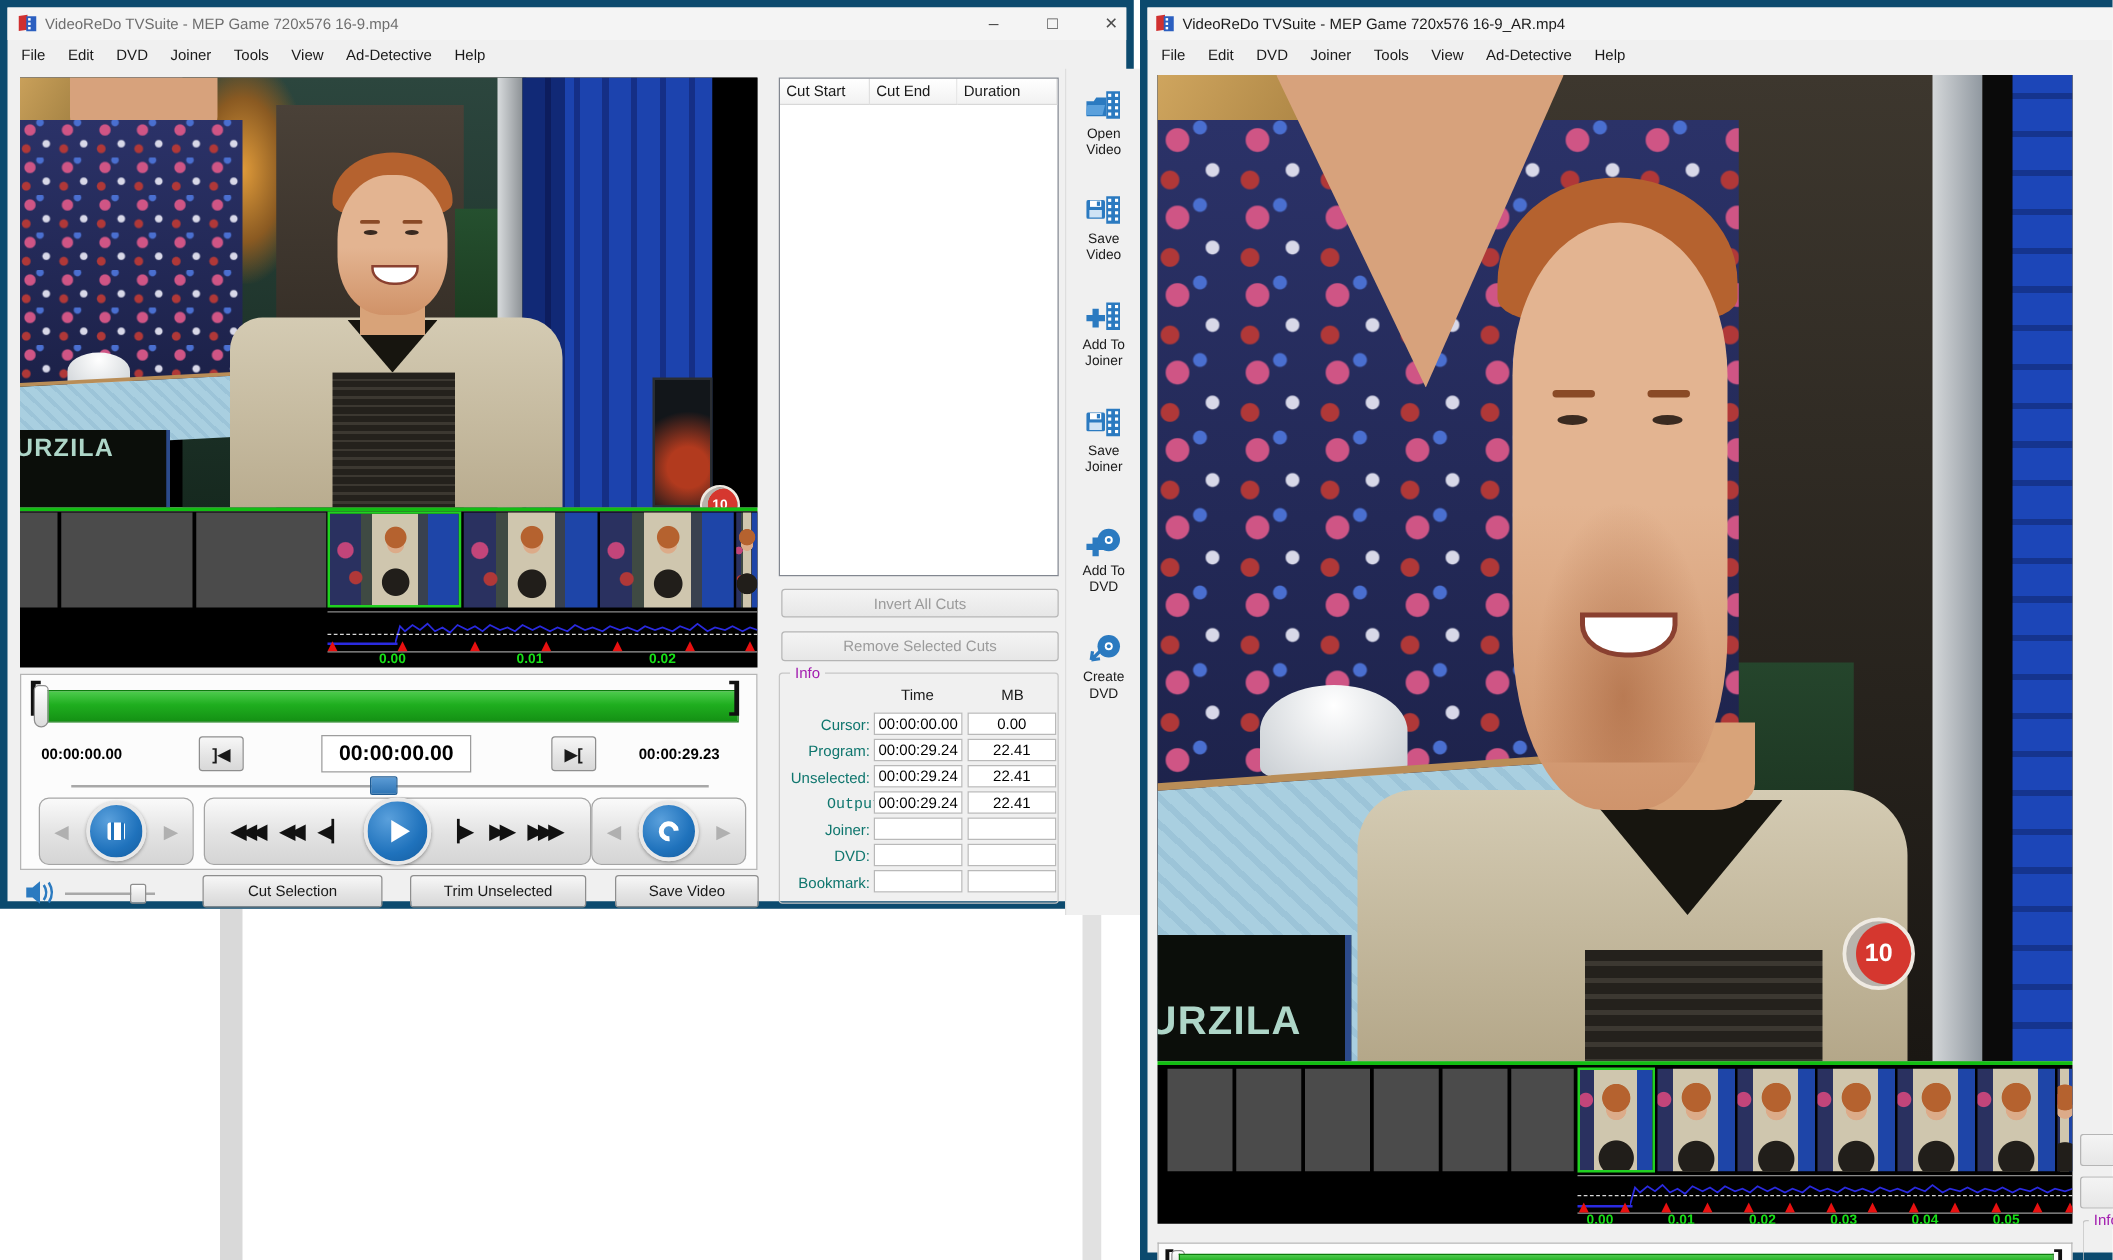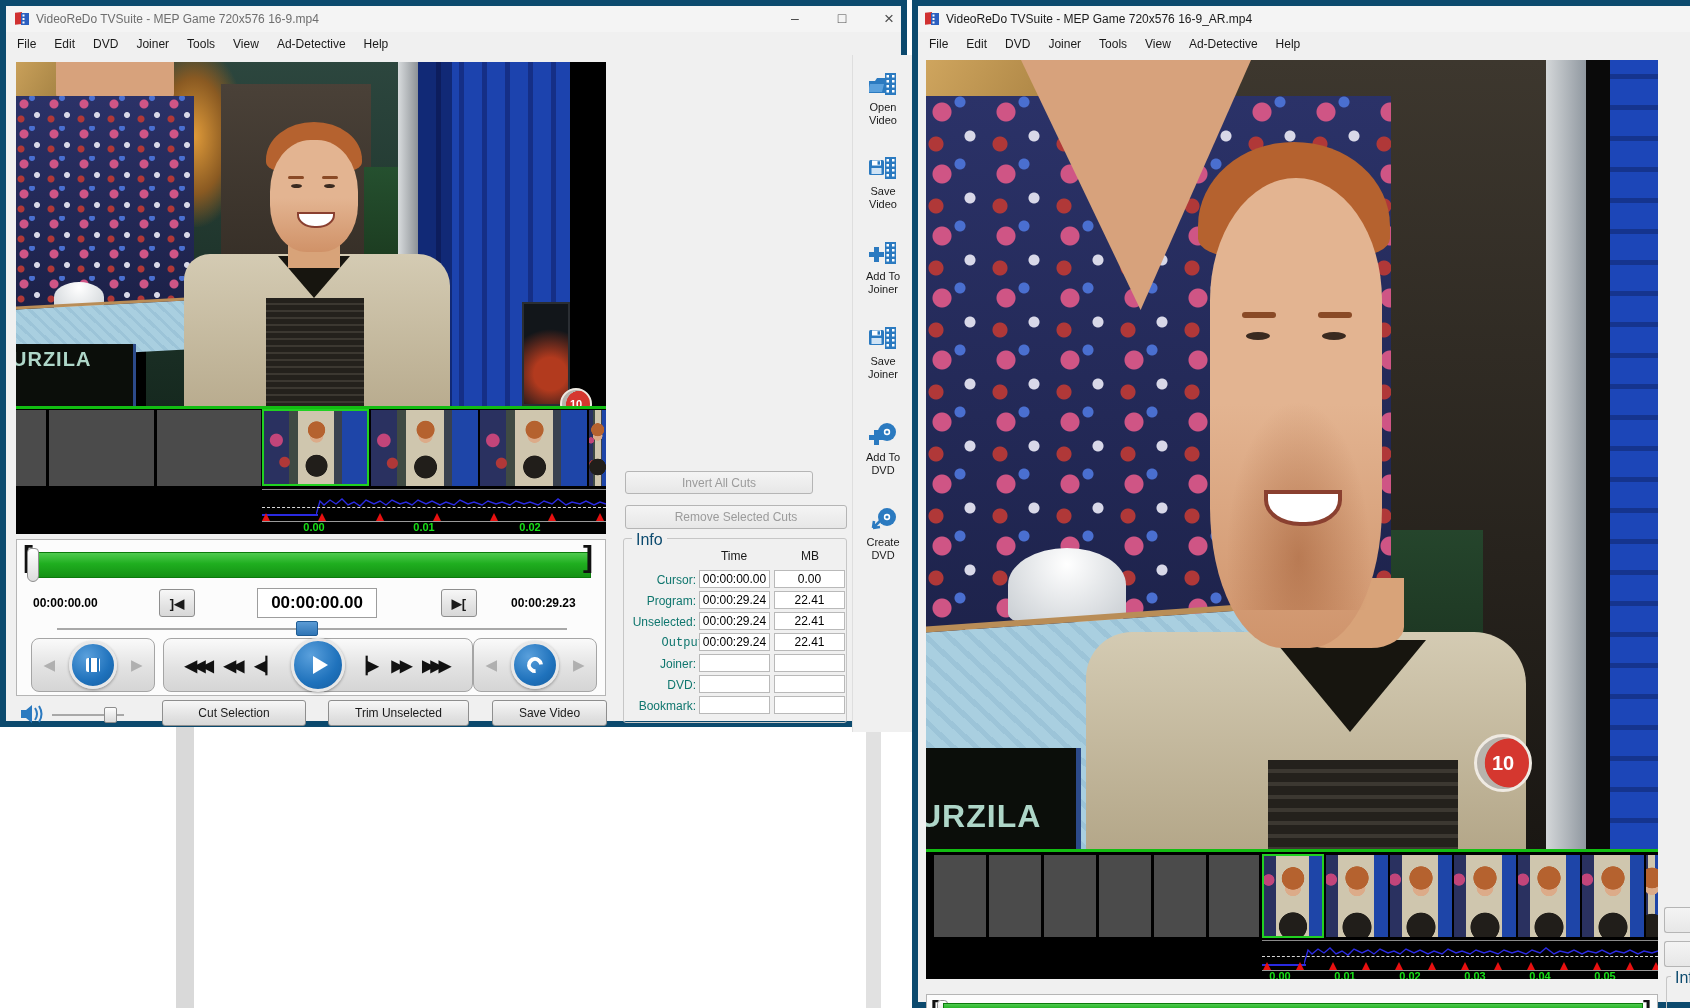--- a/index.html
+++ b/index.html
@@ -66,21 +66,21 @@
   .scenearc{width:16px;height:16px;border:4px solid #fff;border-radius:50%;
     border-right-color:rgba(0,0,0,0);transform:rotate(40deg);box-sizing:border-box;}
   .volline{position:absolute;background:#a8a8a8;}
   .volthumb{position:absolute;background:linear-gradient(180deg,#fdfdfd,#dadada);
     border:1px solid #8e8e8e;border-radius:2px;box-sizing:border-box;}
   .listbox{position:absolute;background:#fff;border:1px solid #828790;box-sizing:border-box;overflow:hidden;}
   .colhead{position:absolute;top:0;height:21px;border-right:1px solid #e0e0e0;
     background:linear-gradient(180deg,#ffffff,#f2f2f2);font-size:12px;color:#1a1a1a;
     display:flex;align-items:center;padding-left:5px;box-sizing:border-box;border-bottom:1px solid #d8d8d8;}
   .groupbox{position:absolute;border:1px solid #c6c6c6;border-radius:3px;box-sizing:border-box;}
-  .grouplegend{position:absolute;top:-8px;left:8px;background:#f0f0f0;padding:0 4px;font-size:16px;color:#0c4a6e;}
+  .grouplegend{position:absolute;top:-8px;left:8px;background:#f0f0f0;padding:0 4px;font-size:12px;color:#a21caf;}
   .inforow-label{position:absolute;font-size:12px;color:#0f766e;text-align:right;width:70px;}
   .infobox{position:absolute;background:#fff;border:1px solid #b9b9b9;box-sizing:border-box;
     font-size:12px;color:#000;display:flex;align-items:center;justify-content:center;}
   .infohead{position:absolute;font-size:12px;color:#1a1a1a;width:72px;text-align:center;}
   .sbitem-label{position:absolute;font-size:11px;color:#1a1a1a;text-align:center;width:60px;
     white-space:pre-line;line-height:13px;}
   .sbicon{position:absolute;width:28px;height:26px;}
   .scn{position:absolute;}
   .urzila{font-weight:bold;color:#aed6c8;letter-spacing:1px;font-family:"Liberation Sans",sans-serif;}
   .fanarc{position:absolute;border:7px solid #55544c;border-radius:50%;
@@ -268,21 +268,26 @@
     <polygon points="1,7 6,7 12,2 12,20 6,15 1,15" fill="#2b7ac0"></polygon>
     <path d="M15 5 Q19 11 15 17" fill="none" stroke="#2b7ac0" stroke-width="2"></path>
     <path d="M19 3 Q24 11 19 19" fill="none" stroke="#2b7ac0" stroke-width="2"></path>
   </svg>
   <div class="volline" style="left:46px;top:708px;width:72px;height:2px;"></div>
   <div class="volthumb" style="left:98px;top:701px;width:13px;height:16px;"></div>
   <div class="btn" style="left:156px;top:694px;width:144px;height:26px;">Cut Selection</div>
   <div class="btn" style="left:322px;top:694px;width:141px;height:26px;">Trim Unselected</div>
   <div class="btn" style="left:486px;top:694px;width:115px;height:26px;">Save Video</div>
 
-  <div class="btn disabled" style="left:619px;top:465px;width:188px;height:23px;">Invert All Cuts</div>
+  <div class="listbox" style="left:617px;top:56px;width:224px;height:399px;">
+    <div class="colhead" style="left:0;width:72px;">Cut Start</div>
+    <div class="colhead" style="left:72px;width:70px;">Cut End</div>
+    <div class="colhead" style="left:142px;width:80px;">Duration</div>
+  </div>
+  <div class="btn disabled" style="left:619px;top:465px;width:222px;height:23px;">Invert All Cuts</div>
   <div class="btn disabled" style="left:619px;top:499px;width:222px;height:24px;">Remove Selected Cuts</div>
 
   <div class="groupbox" style="left:617px;top:532px;width:224px;height:185px;">
     <span class="grouplegend">Info</span>
     <span class="infohead" style="left:74px;top:10px;">Time</span>
     <span class="infohead" style="left:150px;top:10px;">MB</span>
     <span class="inforow-label" style="left:2px;top:34px;">Cursor:</span>
     <div class="infobox" style="left:75px;top:31px;width:71px;height:18px;">00:00:00.00</div>
     <div class="infobox" style="left:150px;top:31px;width:71px;height:18px;">0.00</div>
     <span class="inforow-label" style="left:2px;top:55px;">Program:</span>

